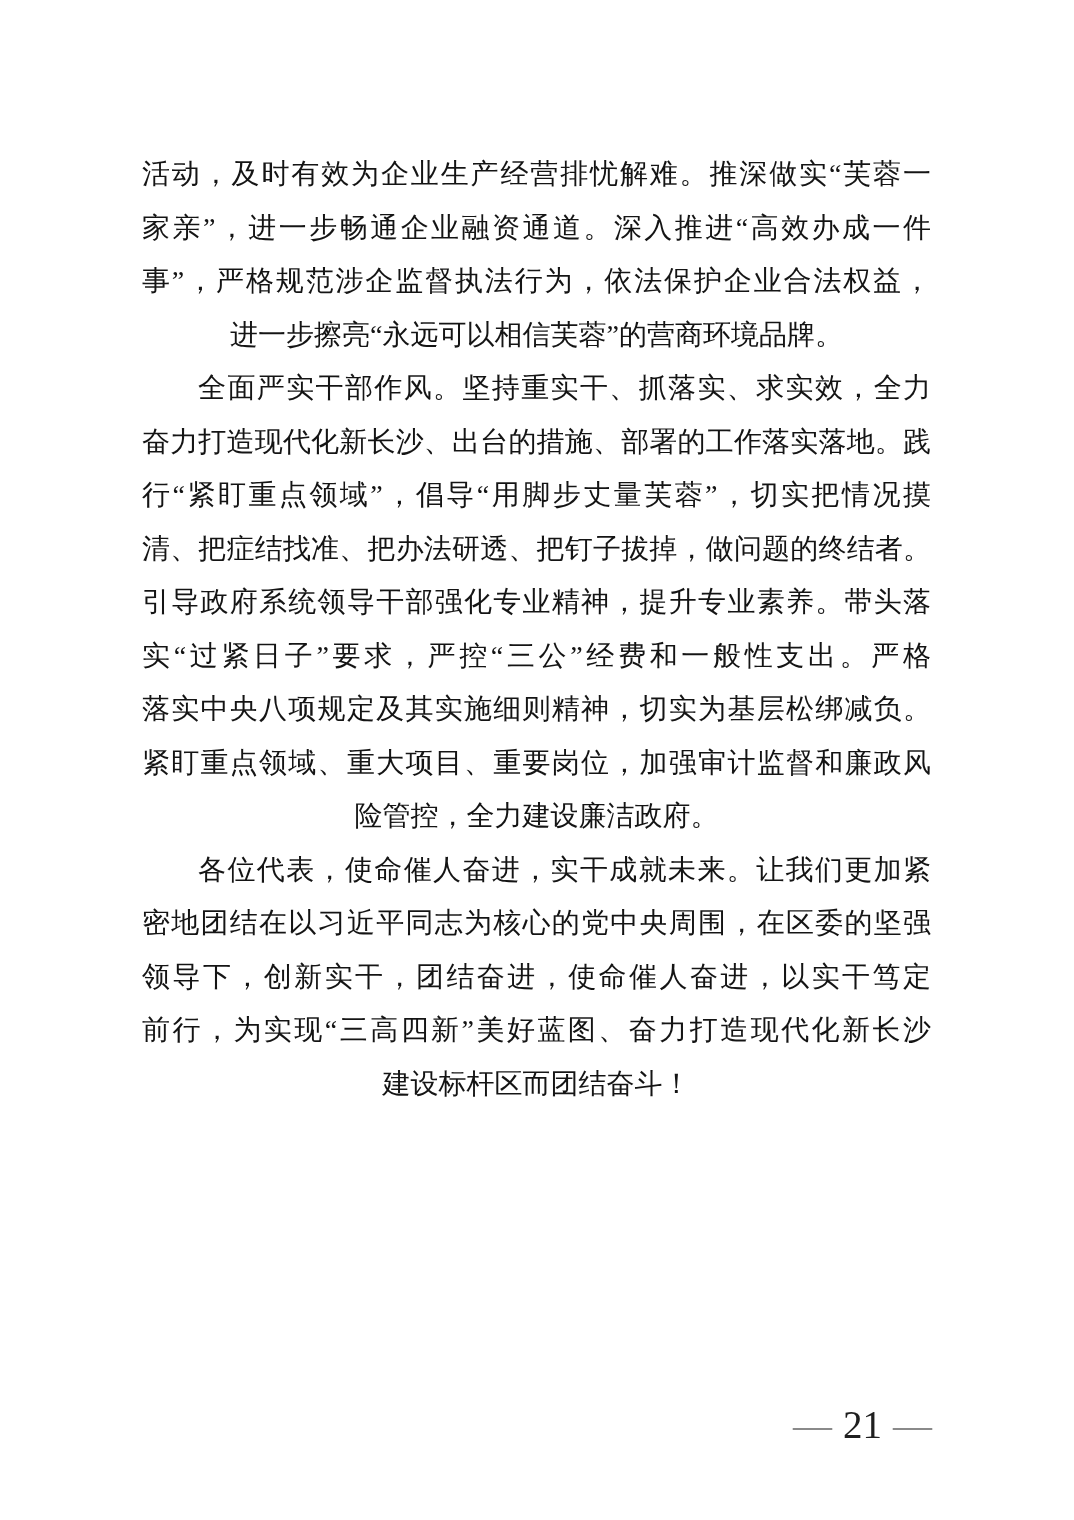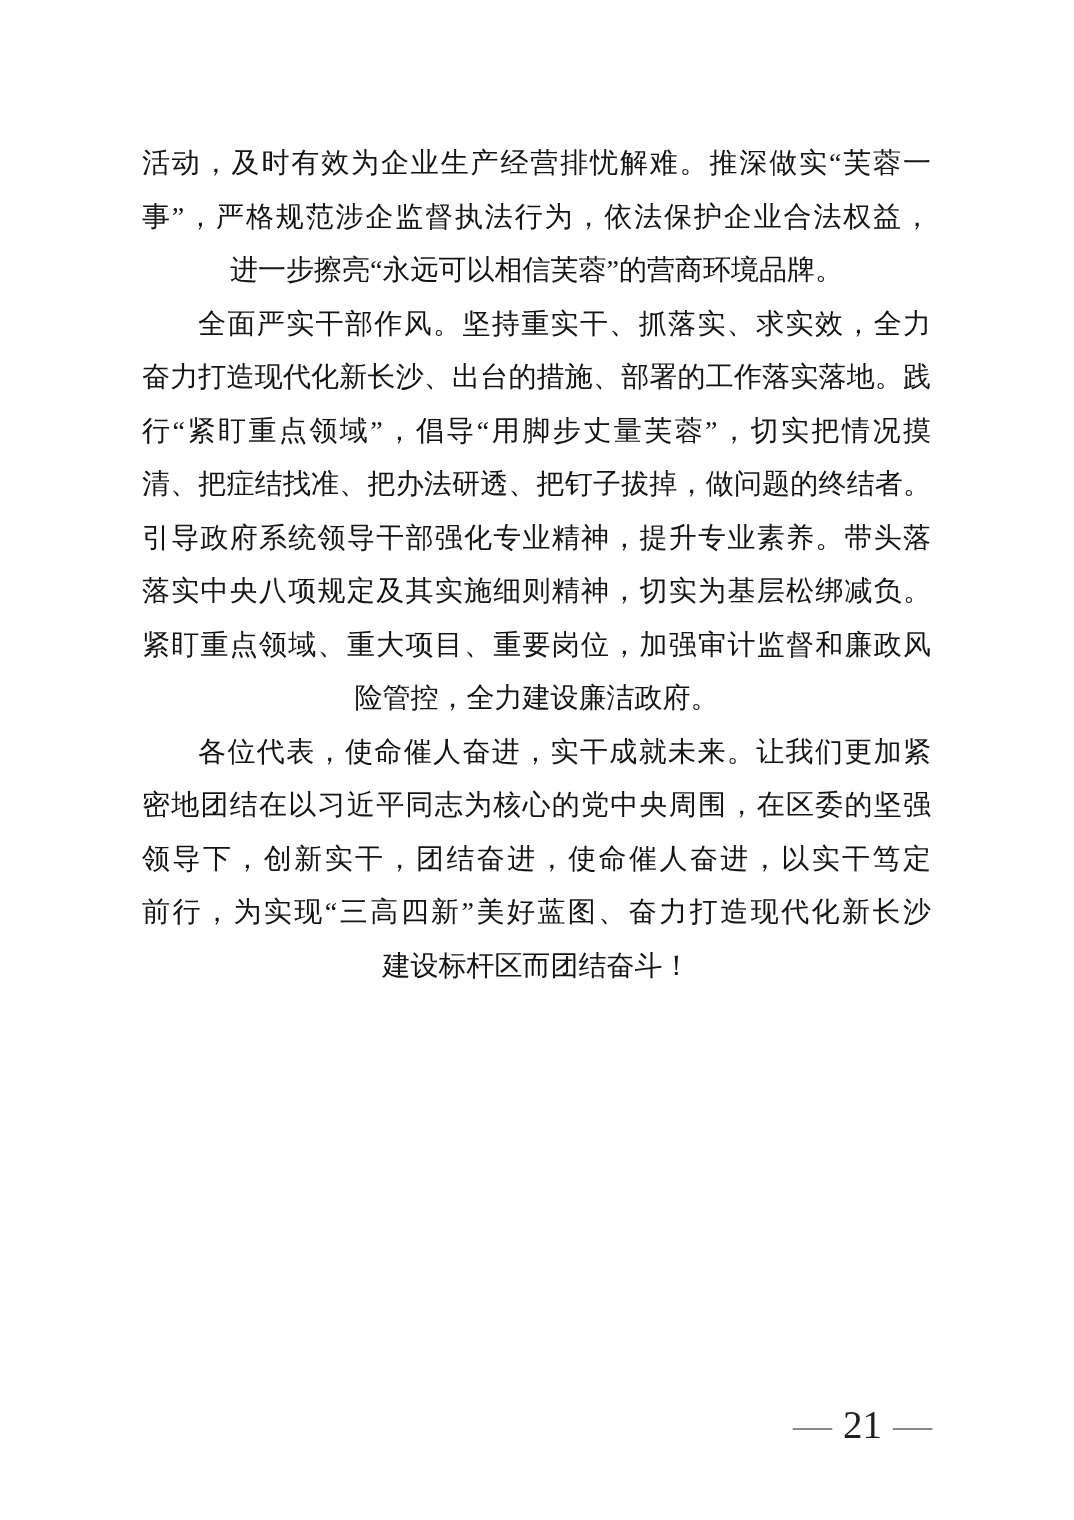--- a/index.html
+++ b/index.html
@@ -12,21 +12,21 @@
     font-family: "Liberation Serif", "DejaVu Serif", serif;
   }
   .page {
     position: absolute;
     inset: 0;
     background: #ffffff;
   }
   .text-block {
     position: absolute;
     left: 142px;
-    top: 136px;
+    top: 147px;
     width: 789px;
     font-size: 28px;
     line-height: 53.5px;
     color: #141414;
     font-family: "Liberation Serif", "DejaVu Serif", serif;
   }
   .para { margin: 0; padding: 0; }
   .line {
     height: 53.5px;
     text-align: center;
@@ -58,30 +58,32 @@
 </style>
 </head>
 <body>
 
 <div class="page">
 
   <div class="text-block">
 
     <div class="para">
       <div class="line fill">活动，及时有效为企业生产经营排忧解难。推深做实“芙蓉一</div>
+      <div class="line fill">家亲”，进一步畅通企业融资通道。深入推进“高效办成一件</div>
       <div class="line fill">事”，严格规范涉企监督执法行为，依法保护企业合法权益，</div>
       <div class="line">进一步擦亮“永远可以相信芙蓉”的营商环境品牌。</div>
     </div>
 
     <div class="para">
       <div class="line fill indent"><span class="bold">全面严实干部作风。</span><span>坚持重实干、抓落实、求实效，全力</span></div>
       <div class="line fill">奋力打造现代化新长沙、出台的措施、部署的工作落实落地。践</div>
       <div class="line fill">行“紧盯重点领域”，倡导“用脚步丈量芙蓉”，切实把情况摸</div>
       <div class="line fill">清、把症结找准、把办法研透、把钉子拔掉，做问题的终结者。</div>
       <div class="line fill">引导政府系统领导干部强化专业精神，提升专业素养。带头落</div>
+      <div class="line fill">实“过紧日子”要求，严控“三公”经费和一般性支出。严格</div>
       <div class="line fill">落实中央八项规定及其实施细则精神，切实为基层松绑减负。</div>
       <div class="line fill">紧盯重点领域、重大项目、重要岗位，加强审计监督和廉政风</div>
       <div class="line">险管控，全力建设廉洁政府。</div>
     </div>
 
     <div class="para">
       <div class="line fill indent">各位代表，使命催人奋进，实干成就未来。让我们更加紧</div>
       <div class="line fill">密地团结在以习近平同志为核心的党中央周围，在区委的坚强</div>
       <div class="line fill">领导下，创新实干，团结奋进，使命催人奋进，以实干笃定</div>
       <div class="line fill">前行，为实现“三高四新”美好蓝图、奋力打造现代化新长沙</div>

